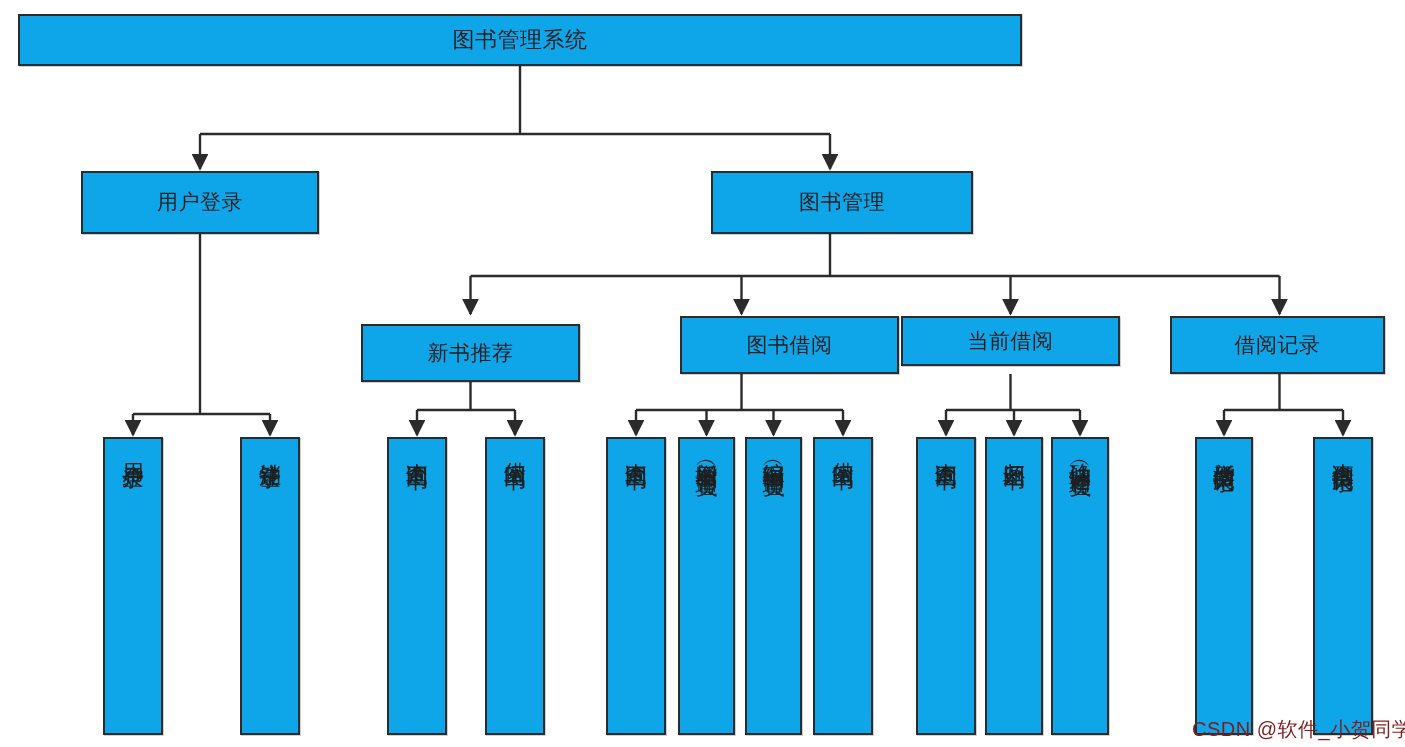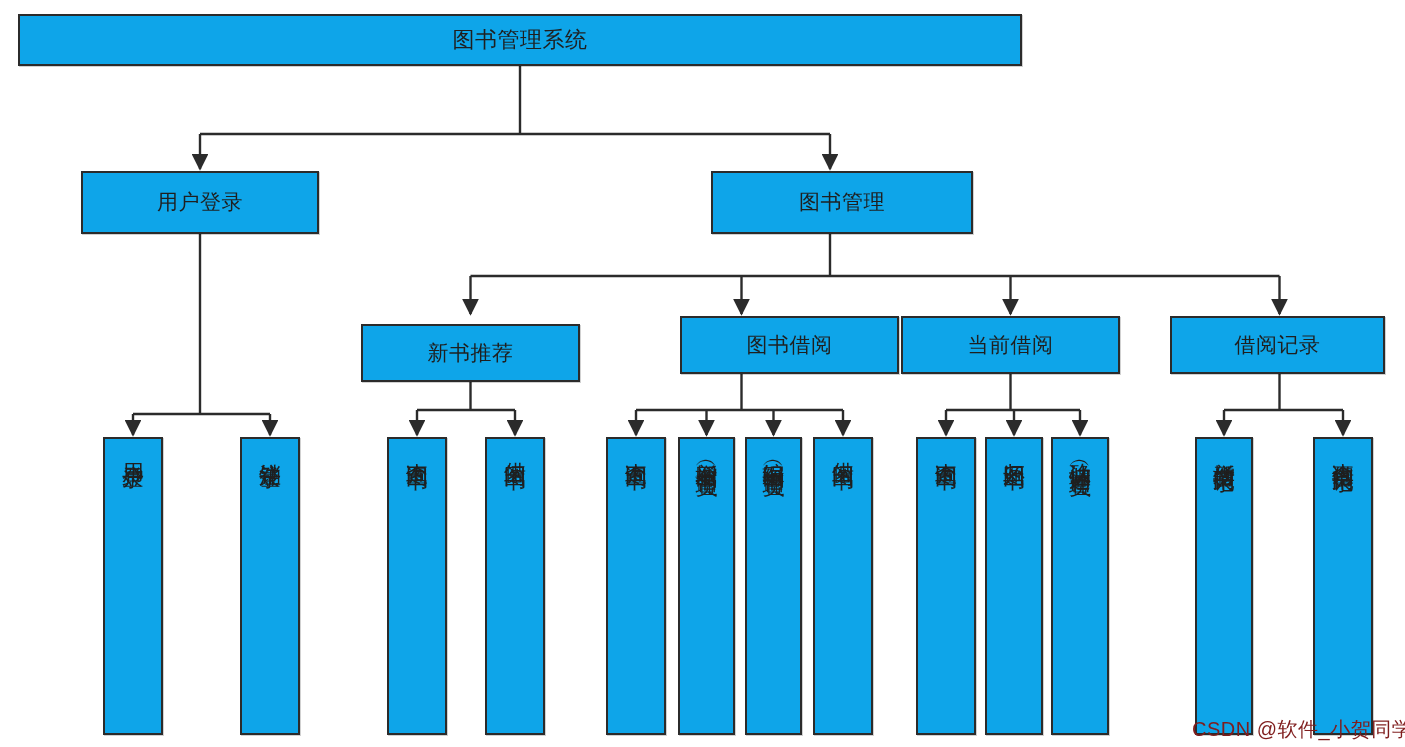--- a/index.html
+++ b/index.html
@@ -122,21 +122,21 @@
       </div>
       <div class="node horizontal" style="left: 711px; top: 171px; width: 262px; height: 63px;">
         <span class="label">图书管理</span>
       </div>
       <div class="node horizontal" style="left: 361px; top: 324px; width: 219px; height: 58px;">
         <span class="label">新书推荐</span>
       </div>
       <div class="node horizontal" style="left: 632px; top: 316px; width: 219px; height: 58px; margin-left: 48px;">
         <span class="label">图书借阅</span>
       </div>
-      <div class="node horizontal" style="left: 901px; top: 316px; width: 219px; height: 58px;">
+      <div class="node horizontal" style="left: 901px; top: 316px; width: 219px; height: 50px;">
         <span class="label">当前借阅</span>
       </div>
       <div class="node horizontal" style="left: 1170px; top: 316px; width: 215px; height: 58px;">
         <span class="label">借阅记录</span>
       </div>
       <div class="node vertical" style="left: 103px; top: 437px; width: 60px; height: 298px;">
         <span class="label">用户登录</span>
       </div>
       <div class="node vertical" style="left: 240px; top: 437px; width: 60px; height: 298px;">
         <span class="label">注销登录</span>

